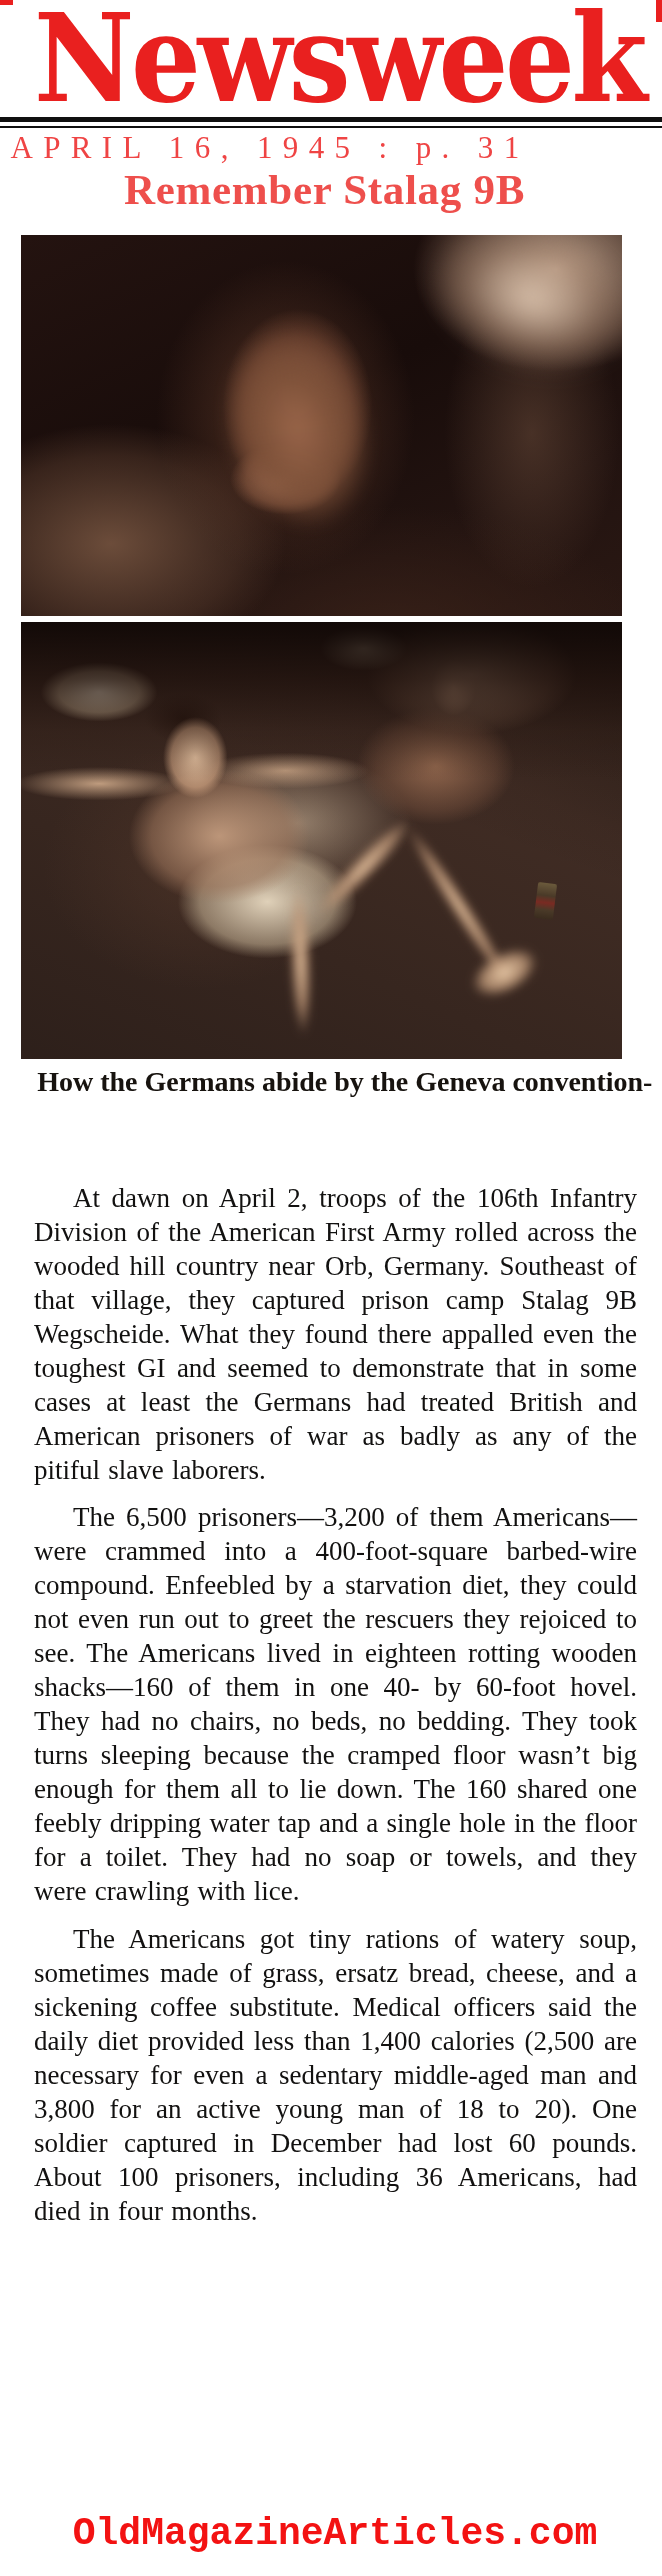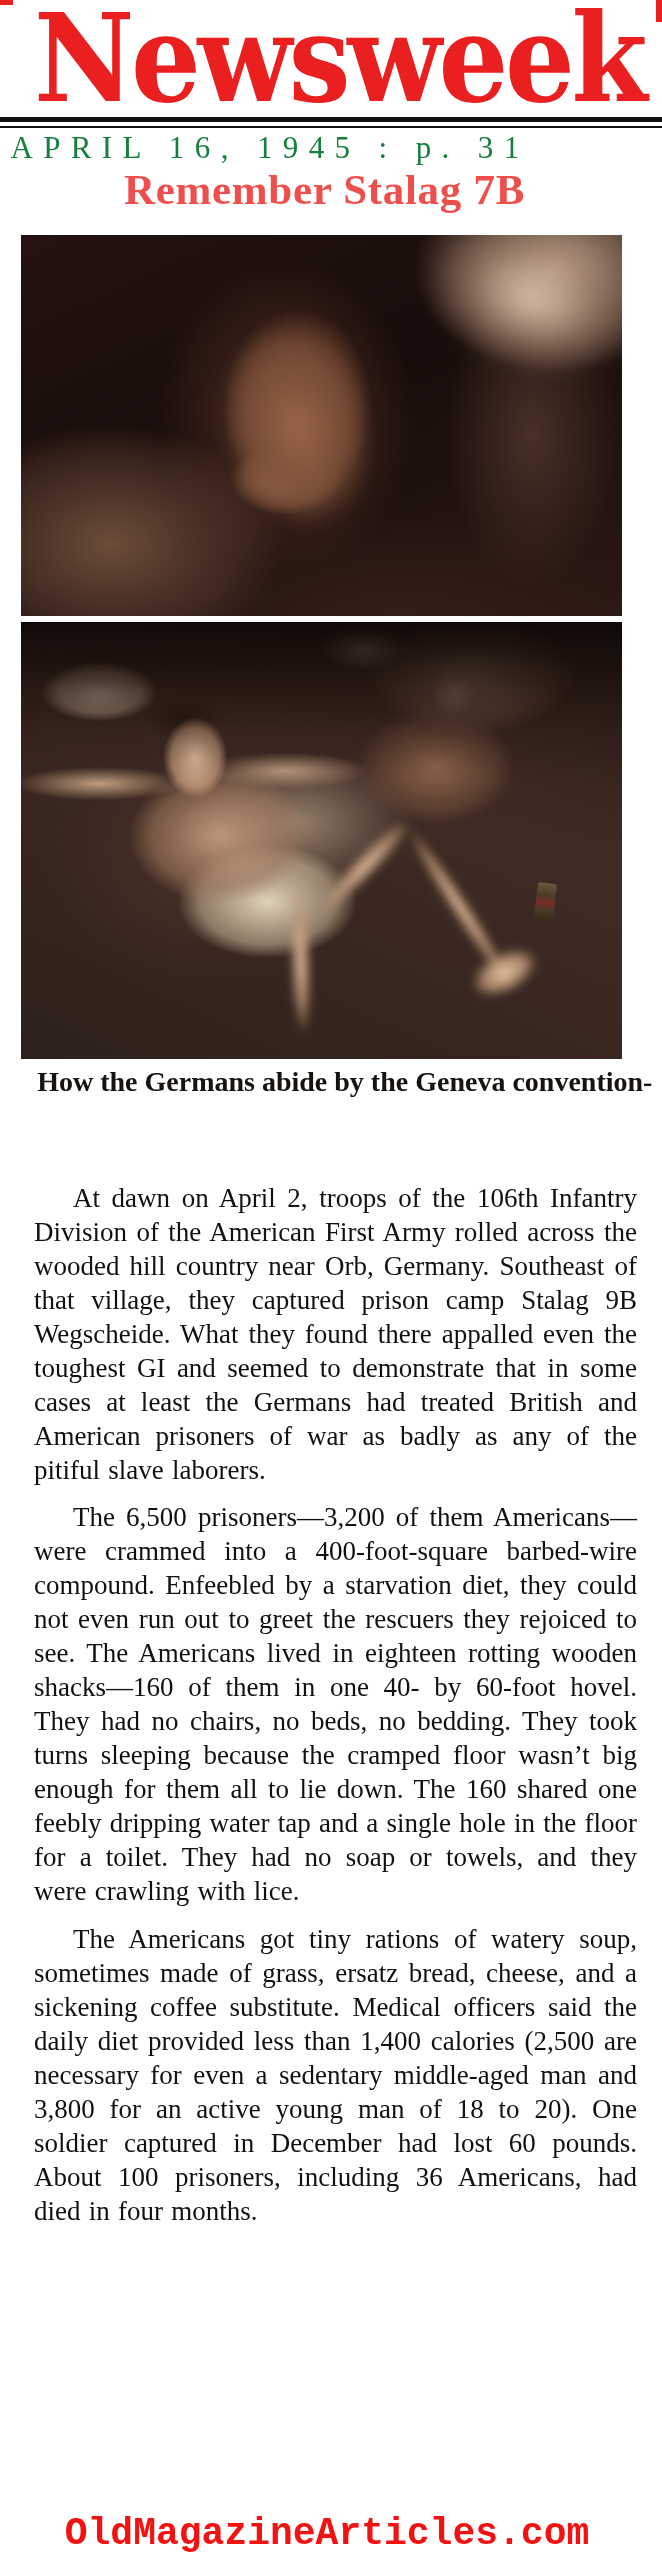--- a/index.html
+++ b/index.html
@@ -19,21 +19,21 @@
     color:var(--masthead-red,#e9201f);
     transform:scaleX(0.90);transform-origin:left top;white-space:nowrap;
   }
   .rule{position:absolute;left:0;width:663px;background:#101010;}
   .rule-thick{top:117px;height:5.2px;}
   .rule-thin{top:126px;height:1.5px;}
 
   .dateline{
     position:absolute;top:131px;left:10.4px;width:649px;
     font-size:31px;line-height:34px;letter-spacing:0.335em;
-    white-space:nowrap;color:#15803d;
+    white-space:nowrap;color:#ef4444;
   }
   .headline{
     position:absolute;top:166px;left:0;width:649px;margin:0;text-align:center;
     font-size:43px;line-height:48px;font-weight:700;letter-spacing:0.7px;
     color:var(--headline-red,#ee4f4c);
   }
 
   .photo{position:absolute;left:21px;margin:0;overflow:hidden;}
   .photo-1{
     top:235px;width:601px;height:381px;background-color:#1a0e0b;
@@ -94,42 +94,42 @@
   .caption{
     position:absolute;top:1065px;left:10.4px;width:642px;text-align:right;
     font-weight:700;font-size:28px;line-height:34px;color:#17130f;
   }
   .article{position:absolute;top:1181px;left:34px;width:603px;}
   .article p{
     margin:0 0 13.4px 0;text-align:justify;text-indent:39px;
     font-size:27px;line-height:34px;word-spacing:1.5px;color:#121110;
   }
   .footer{
-    position:absolute;top:2512px;left:0;width:654px;text-align:center;
+    position:absolute;top:2512px;left:8px;width:654px;text-align:center;
     font-family:"Liberation Mono","DejaVu Sans Mono",monospace;
     font-weight:700;font-size:38px;letter-spacing:0;
     color:var(--footer-red,#f31212);white-space:nowrap;
   }
 </style>
 </head>
 <body>
 
 <div class="page">
 
   <div class="corner-tick tick-left"></div>
   <div class="corner-tick tick-right"></div>
 
   <h1 class="masthead">Newsweek</h1>
 
   <div class="rule rule-thick"></div>
   <div class="rule rule-thin"></div>
 
   <div class="dateline">APRIL 16, 1945 : p. 31</div>
 
-  <h2 class="headline">Remember Stalag 7B</h2>
+  <h2 class="headline">Remember Stalag 9B</h2>
 
   <figure class="photo photo-1">
     <div class="p1-bedding"></div>
     <div class="p1-face"></div>
   </figure>
 
   <figure class="photo photo-2">
     <div class="limb p2-thigh"></div>
     <div class="limb p2-shin"></div>
     <div class="limb p2-kneeleg"></div>

